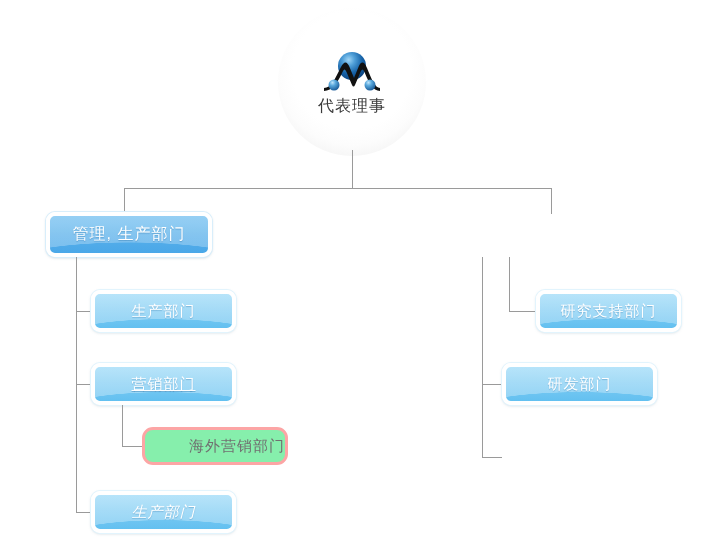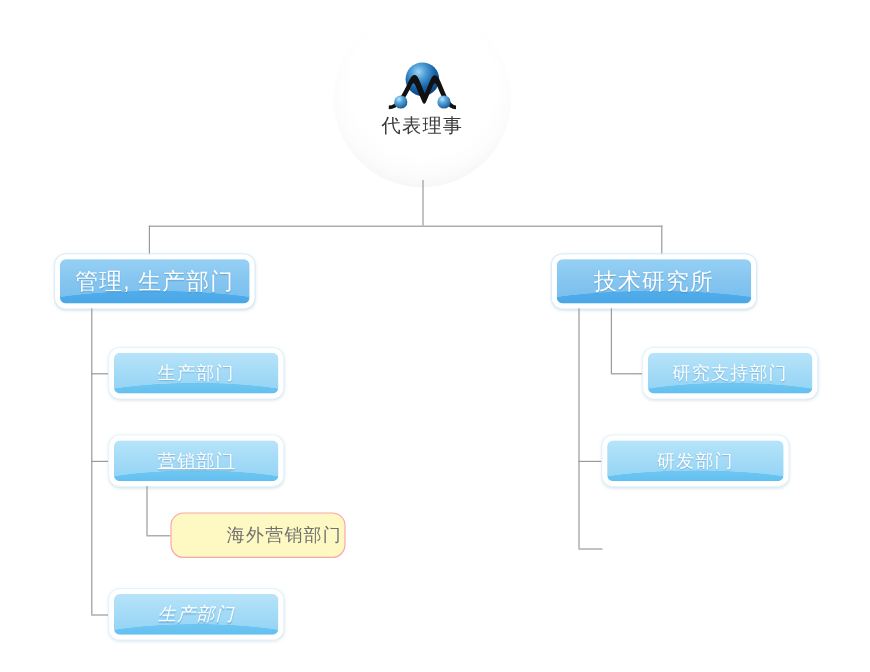--- a/index.html
+++ b/index.html
@@ -70,21 +70,21 @@
   .node.lvl2 {
     border: 4px solid #ffffff;
     background:
       radial-gradient(ellipse 150% 115% at 50% 132%,
         rgba(255,255,255,0.00) 52%, rgba(255,255,255,0.26) 53%,
         rgba(255,255,255,0.28) 100%),
       linear-gradient(180deg, #6dbdf0 0%, #58b0ea 48%, #4aa7e8 100%);
     box-shadow:
       0 0 0 1px #d8eefb,
       0 1px 3px rgba(120,150,170,0.40);
-    font-size: 19px;
+    font-size: 16px;
     letter-spacing: 1px;
     text-shadow: 0 1px 1px rgba(0,80,140,0.30);
   }
 
   
   .node.lvl3 {
     border: 4px solid #ffffff;
     background:
       radial-gradient(ellipse 150% 118% at 50% 136%,
         rgba(255,255,255,0.00) 52%, rgba(255,255,255,0.30) 53%,
@@ -93,22 +93,22 @@
     box-shadow:
       0 0 0 1px #e2f4fd,
       0 1px 3px rgba(120,150,170,0.35);
     font-size: 15px;
     letter-spacing: 1px;
     text-shadow: 0 1px 1px rgba(0,80,140,0.28);
   }
 
   
   .node.lvl4 {
-    border: 1px solid #fca5a5;
-    background: #fef9c3;
+    border: 3px solid #fca5a5;
+    background: #86efac;
     color: #707070;
     border-radius: 11px;
     font-size: 15px;
     letter-spacing: 1px;
     padding-left: 44px;
   }
 </style>
 </head>
 <body>
 
@@ -168,23 +168,20 @@
   <div class="line h" style="left:122px; top:446px; width:20px;"></div>
 
   <div class="node lvl4" style="left:142px; top:427px; width:146px; height:38px;">
     <span>海外营销部门</span>
   </div>
 
   <div class="node lvl3" style="left:91px; top:491px; width:145px; height:42px;font-style:italic;">
     <span>生产部门</span>
   </div>
 
-  <div class="node lvl2" style="left:460px; top:212px; width:170px; height:45px;">
-    <span>技术研究所</span>
-  </div>
 
   <div class="line v" style="left:509px; top:257px; height:54px;"></div>
   <div class="line h" style="left:509px; top:311px; width:27px;"></div>
 
   <div class="line v" style="left:482px; top:257px; height:200px;"></div>
   <div class="line h" style="left:482px; top:384px; width:20px;"></div>
   <div class="line h" style="left:482px; top:457px; width:20px;"></div>
 
   <div class="node lvl3" style="left:502px; top:363px; width:155px; height:42px;">
     <span>研发部门</span>

